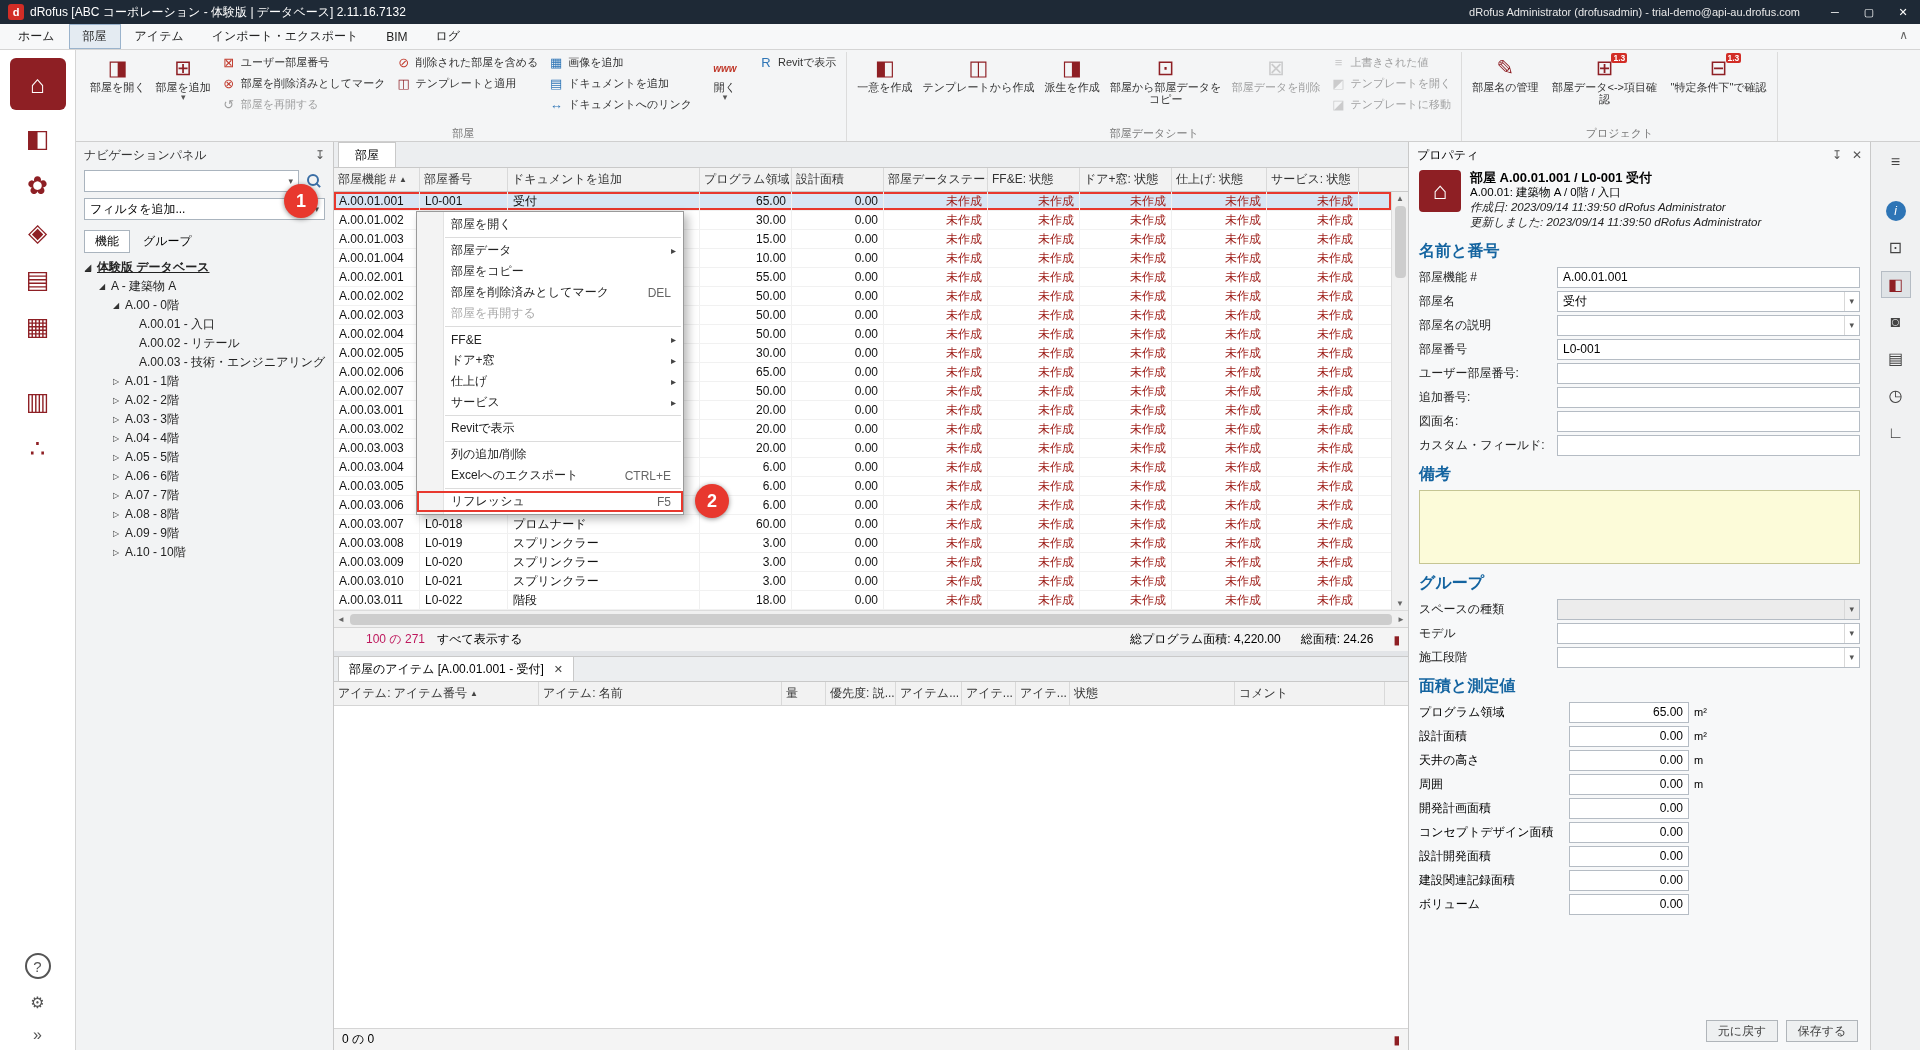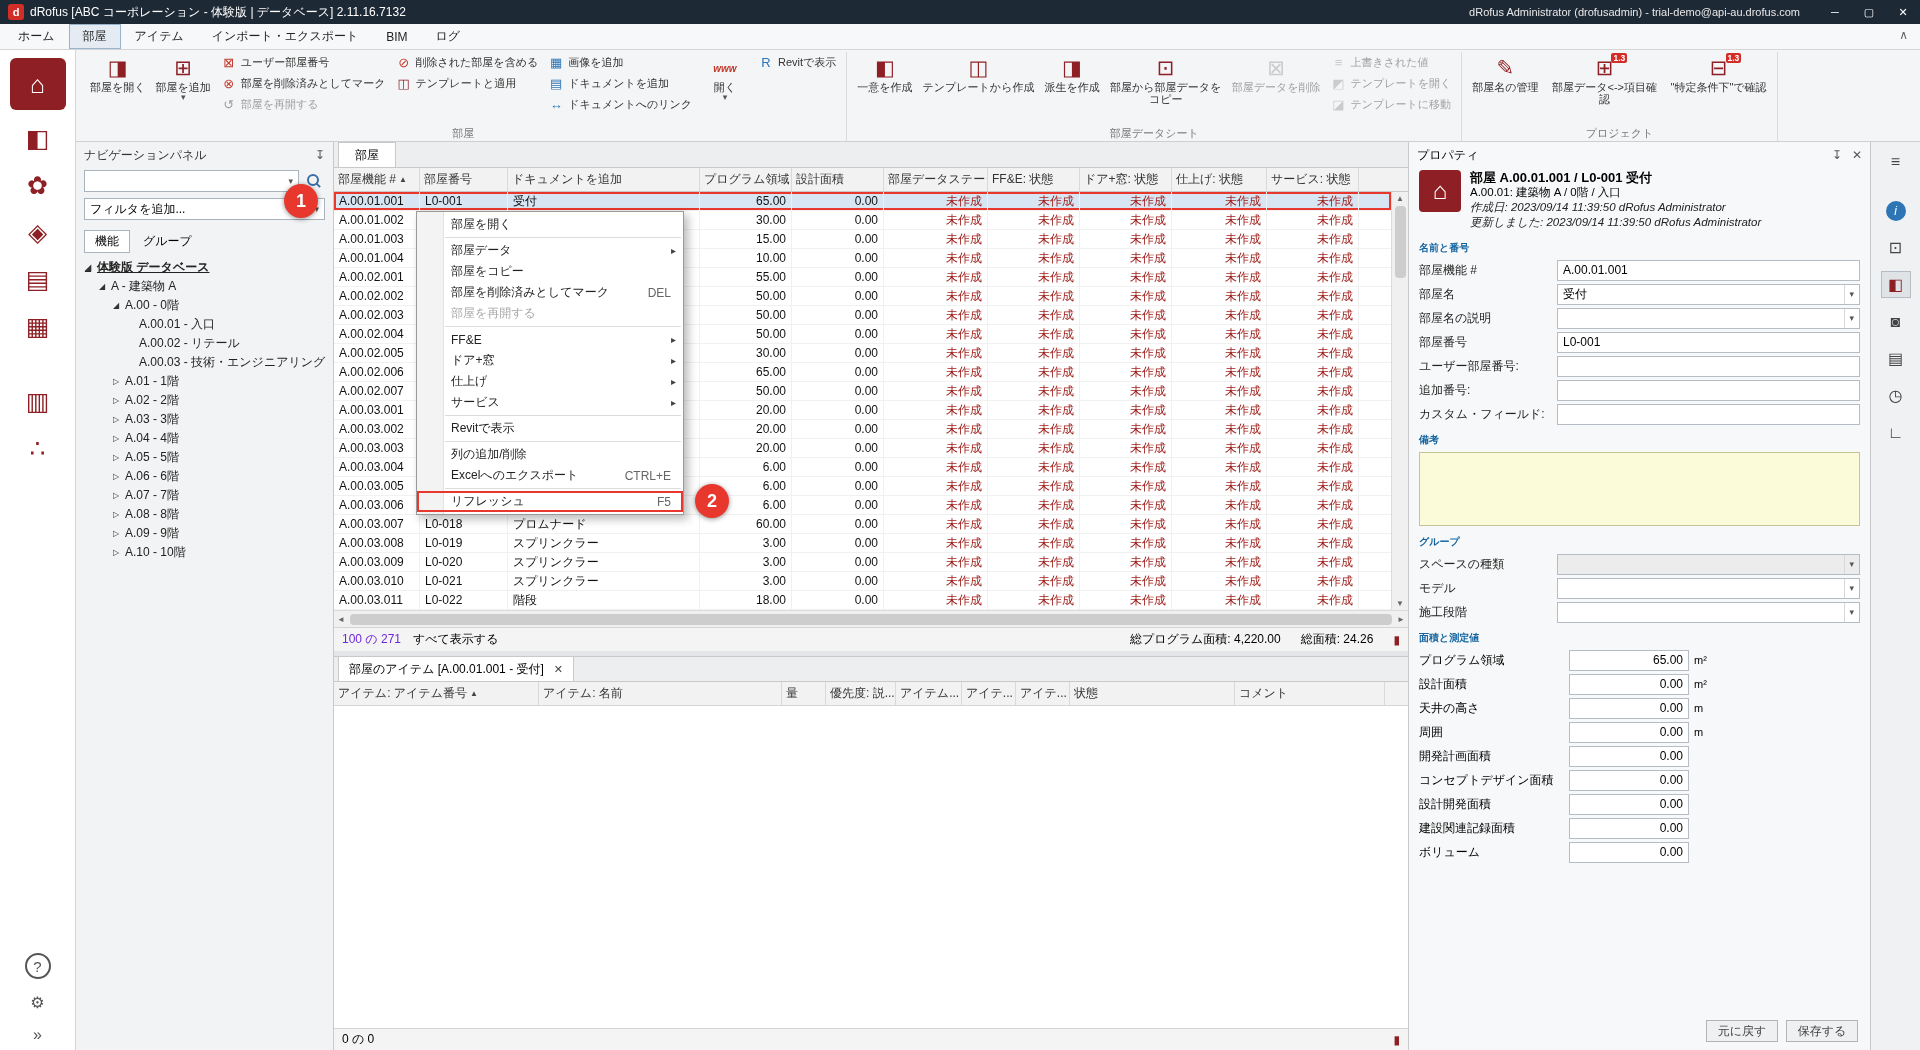--- a/index.html
+++ b/index.html
@@ -102,21 +102,21 @@
   .fill { flex:1; border-right:none; }
   .v-scroll { width:17px; background:#f0f0f0; border-left:1px solid #dcdcdc; display:flex; flex-direction:column;
               align-items:center; font-size:8px; color:#666; padding:2px 0; flex:none; }
   .v-thumb { width:11px; height:72px; background:#cdcdcd; border-radius:4px; margin-top:3px; }
   .v-scroll .down { margin-top:auto; }
   .h-scroll { height:17px; background:#f0f0f0; border-top:1px solid #dcdcdc; display:flex; align-items:center;
               font-size:8px; color:#666; padding:0 3px; flex:none; }
   .h-thumb { flex:1; height:11px; background:#cdcdcd; border-radius:4px; margin:0 5px; }
   .rt-status { height:24px; background:#f4f4f4; border-top:1px solid #d5d5d5; display:flex; align-items:center;
                font-size:12px; padding:0 8px; gap:12px; flex:none; }
-  .count { color:#6d28d9; }
+  .count { color:#be185d;margin-left:24px; }
   .right-stats { margin-left:auto; display:flex; gap:20px; align-items:center; }
   .panel-gap { height:5px; background:#e3e5e8; flex:none; }
 
   .ip-tabs { height:26px; background:#eceef0; display:flex; align-items:flex-end; padding-left:4px;
              border-top:1px solid #c9c9c9; border-bottom:1px solid #c9c9c9; flex:none; }
   .ip-tab { background:#fff; border:1px solid #c9c9c9; border-bottom:none; padding:4px 10px 3px; font-size:12px;
             display:flex; gap:10px; align-items:center; }
   .tab-close { color:#444; font-size:11px; }
   .ip-header { height:24px; background:#f2f2f2; display:flex; border-bottom:1px solid #d5d5d5; flex:none; }
   .ip-body { flex:1; background:#fff; min-height:0; }
@@ -129,21 +129,21 @@
            font-size:12px; flex:none; overflow:hidden; }
   .pp-title { height:26px; display:flex; align-items:center; padding:0 8px; flex:none; }
   .pp-title-icons { margin-left:auto; display:flex; gap:10px; color:#555; }
   .pp-header { display:flex; gap:9px; padding:2px 10px 4px; flex:none; }
   .pp-avatar { width:42px; height:42px; background:#8e1f24; color:#fff; display:flex; align-items:center;
                justify-content:center; font-size:24px; border-radius:4px; flex:none; }
   .pp-head-text { line-height:15px; }
   .pp-room { font-weight:bold; font-size:13px; }
   .pp-loc { font-size:11.5px; }
   .pp-meta { font-style:italic; font-size:11.5px; color:#222; }
-  .section-label { color:#1464a0; font-weight:bold; padding:7px 10px 3px; font-size:10px; }
+  .section-label { color:#1464a0; font-weight:bold; padding:7px 10px 3px; font-size:16px; }
   .pfield { display:flex; align-items:center; padding:2px 10px; height:24px; }
   .plabel { width:138px; flex:none; color:#222; overflow:hidden; white-space:nowrap; }
   .pinput { flex:1; height:21px; background:#fff; border:1px solid #b5bcc4; display:flex; align-items:center; padding:0 5px; }
   .pinput.disabled { background:#ececec; }
   .dd2 { margin-left:auto; font-size:9px; color:#555; border-left:1px solid #d8d8d8; padding-left:4px;
          height:100%; display:flex; align-items:center; }
   .remarks { margin:2px 10px; height:74px; background:#fcfbd9; border:1px solid #c5c593; }
   .afield { display:flex; align-items:center; padding:2px 10px; height:24px; }
   .alabel { width:150px; flex:none; overflow:hidden; white-space:nowrap; }
   .ainput { width:120px; height:21px; background:#fff; border:1px solid #b5bcc4; display:flex; align-items:center;
@@ -899,20 +899,26 @@
                   <span></span>
                 </div>
               </div>
               <div class="pfield">
                 <div class="plabel">追加番号:</div>
                 <div class="pinput">
                   <span></span>
                 </div>
               </div>
               <div class="pfield">
+                <div class="plabel">図面名:</div>
+                <div class="pinput">
+                  <span></span>
+                </div>
+              </div>
+              <div class="pfield">
                 <div class="plabel">カスタム・フィールド:</div>
                 <div class="pinput">
                   <span></span>
                 </div>
               </div>
             </div>
           <div class="section-label">備考</div>
           <div class="remarks"></div>
           <div class="section-label">グループ</div>
           <div id="pf-group">

